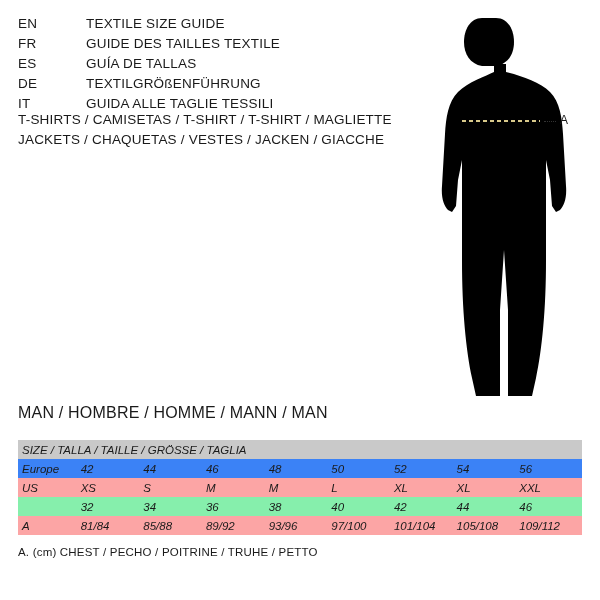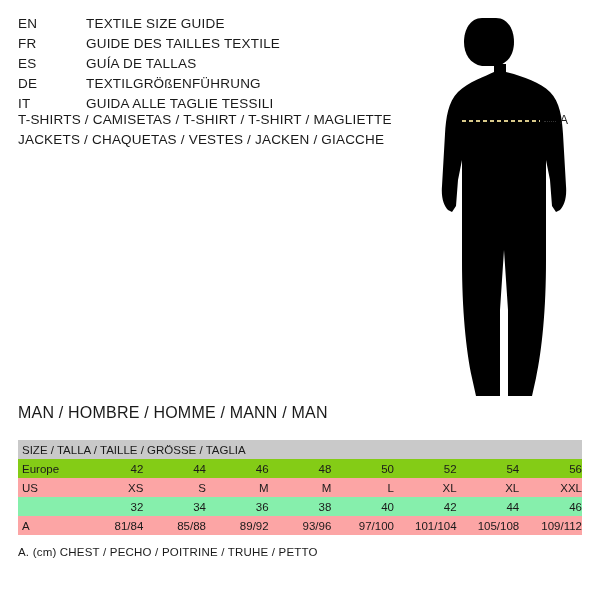--- a/index.html
+++ b/index.html
@@ -98,34 +98,35 @@
     position: absolute;
     left: 18px;
     top: 440px;
     width: 564px;
   }
   table.size-table {
     border-collapse: collapse;
     width: 564px;
     font-size: 11.5px;
     table-layout: fixed;
+    font-style: italic;
   }
   table.size-table td {
     height: 19px;
     padding: 0 0 0 0;
     vertical-align: middle;
   }
   .col-label { width: 86px; padding-left: 4px !important; }
-  .cell-val { text-align: right; }
+  .cell-val { text-align: left; }
   tr.row-head td {
     background: #c9c9c9;
     font-size: 11.5px;
   }
   tr.row-shade td {
-    background: #84cc16;
+    background: #3b82f6;
   }
   tr.row-plain td {
     background: #fca5a5;
   }
   tr.row-shade2 td {
     background: #86efac;
   }
 
   
   .footer-note {

